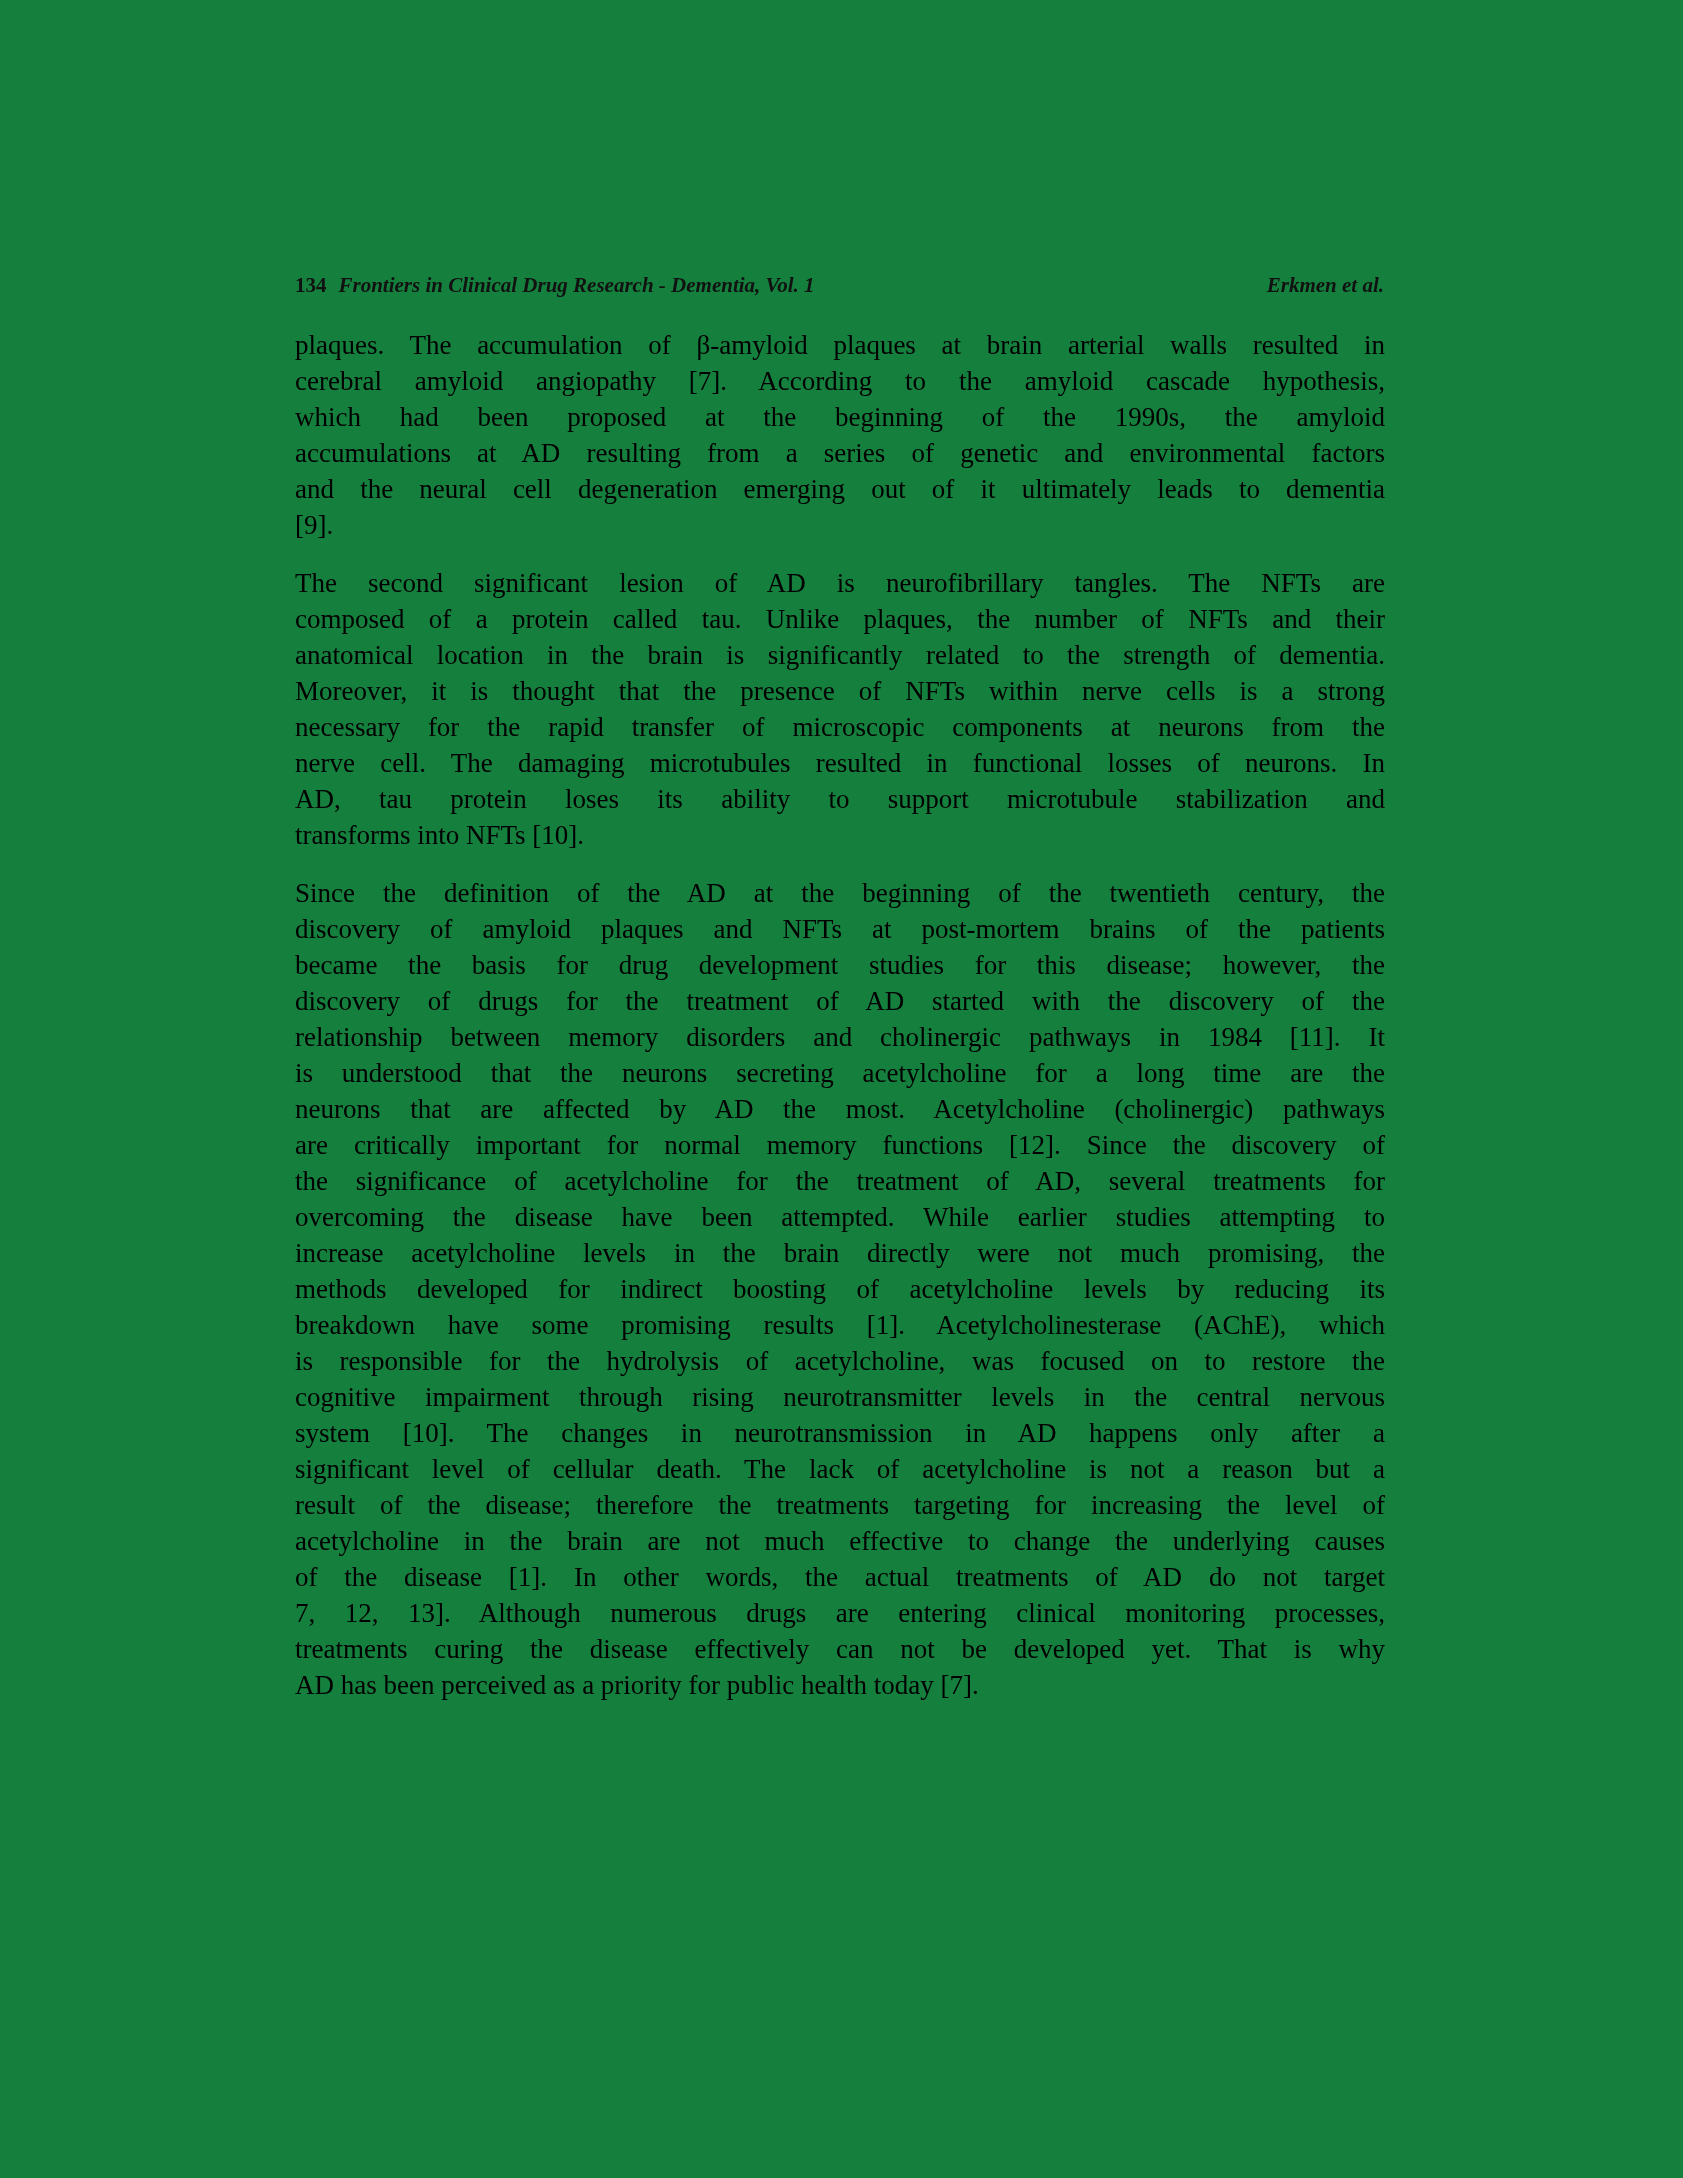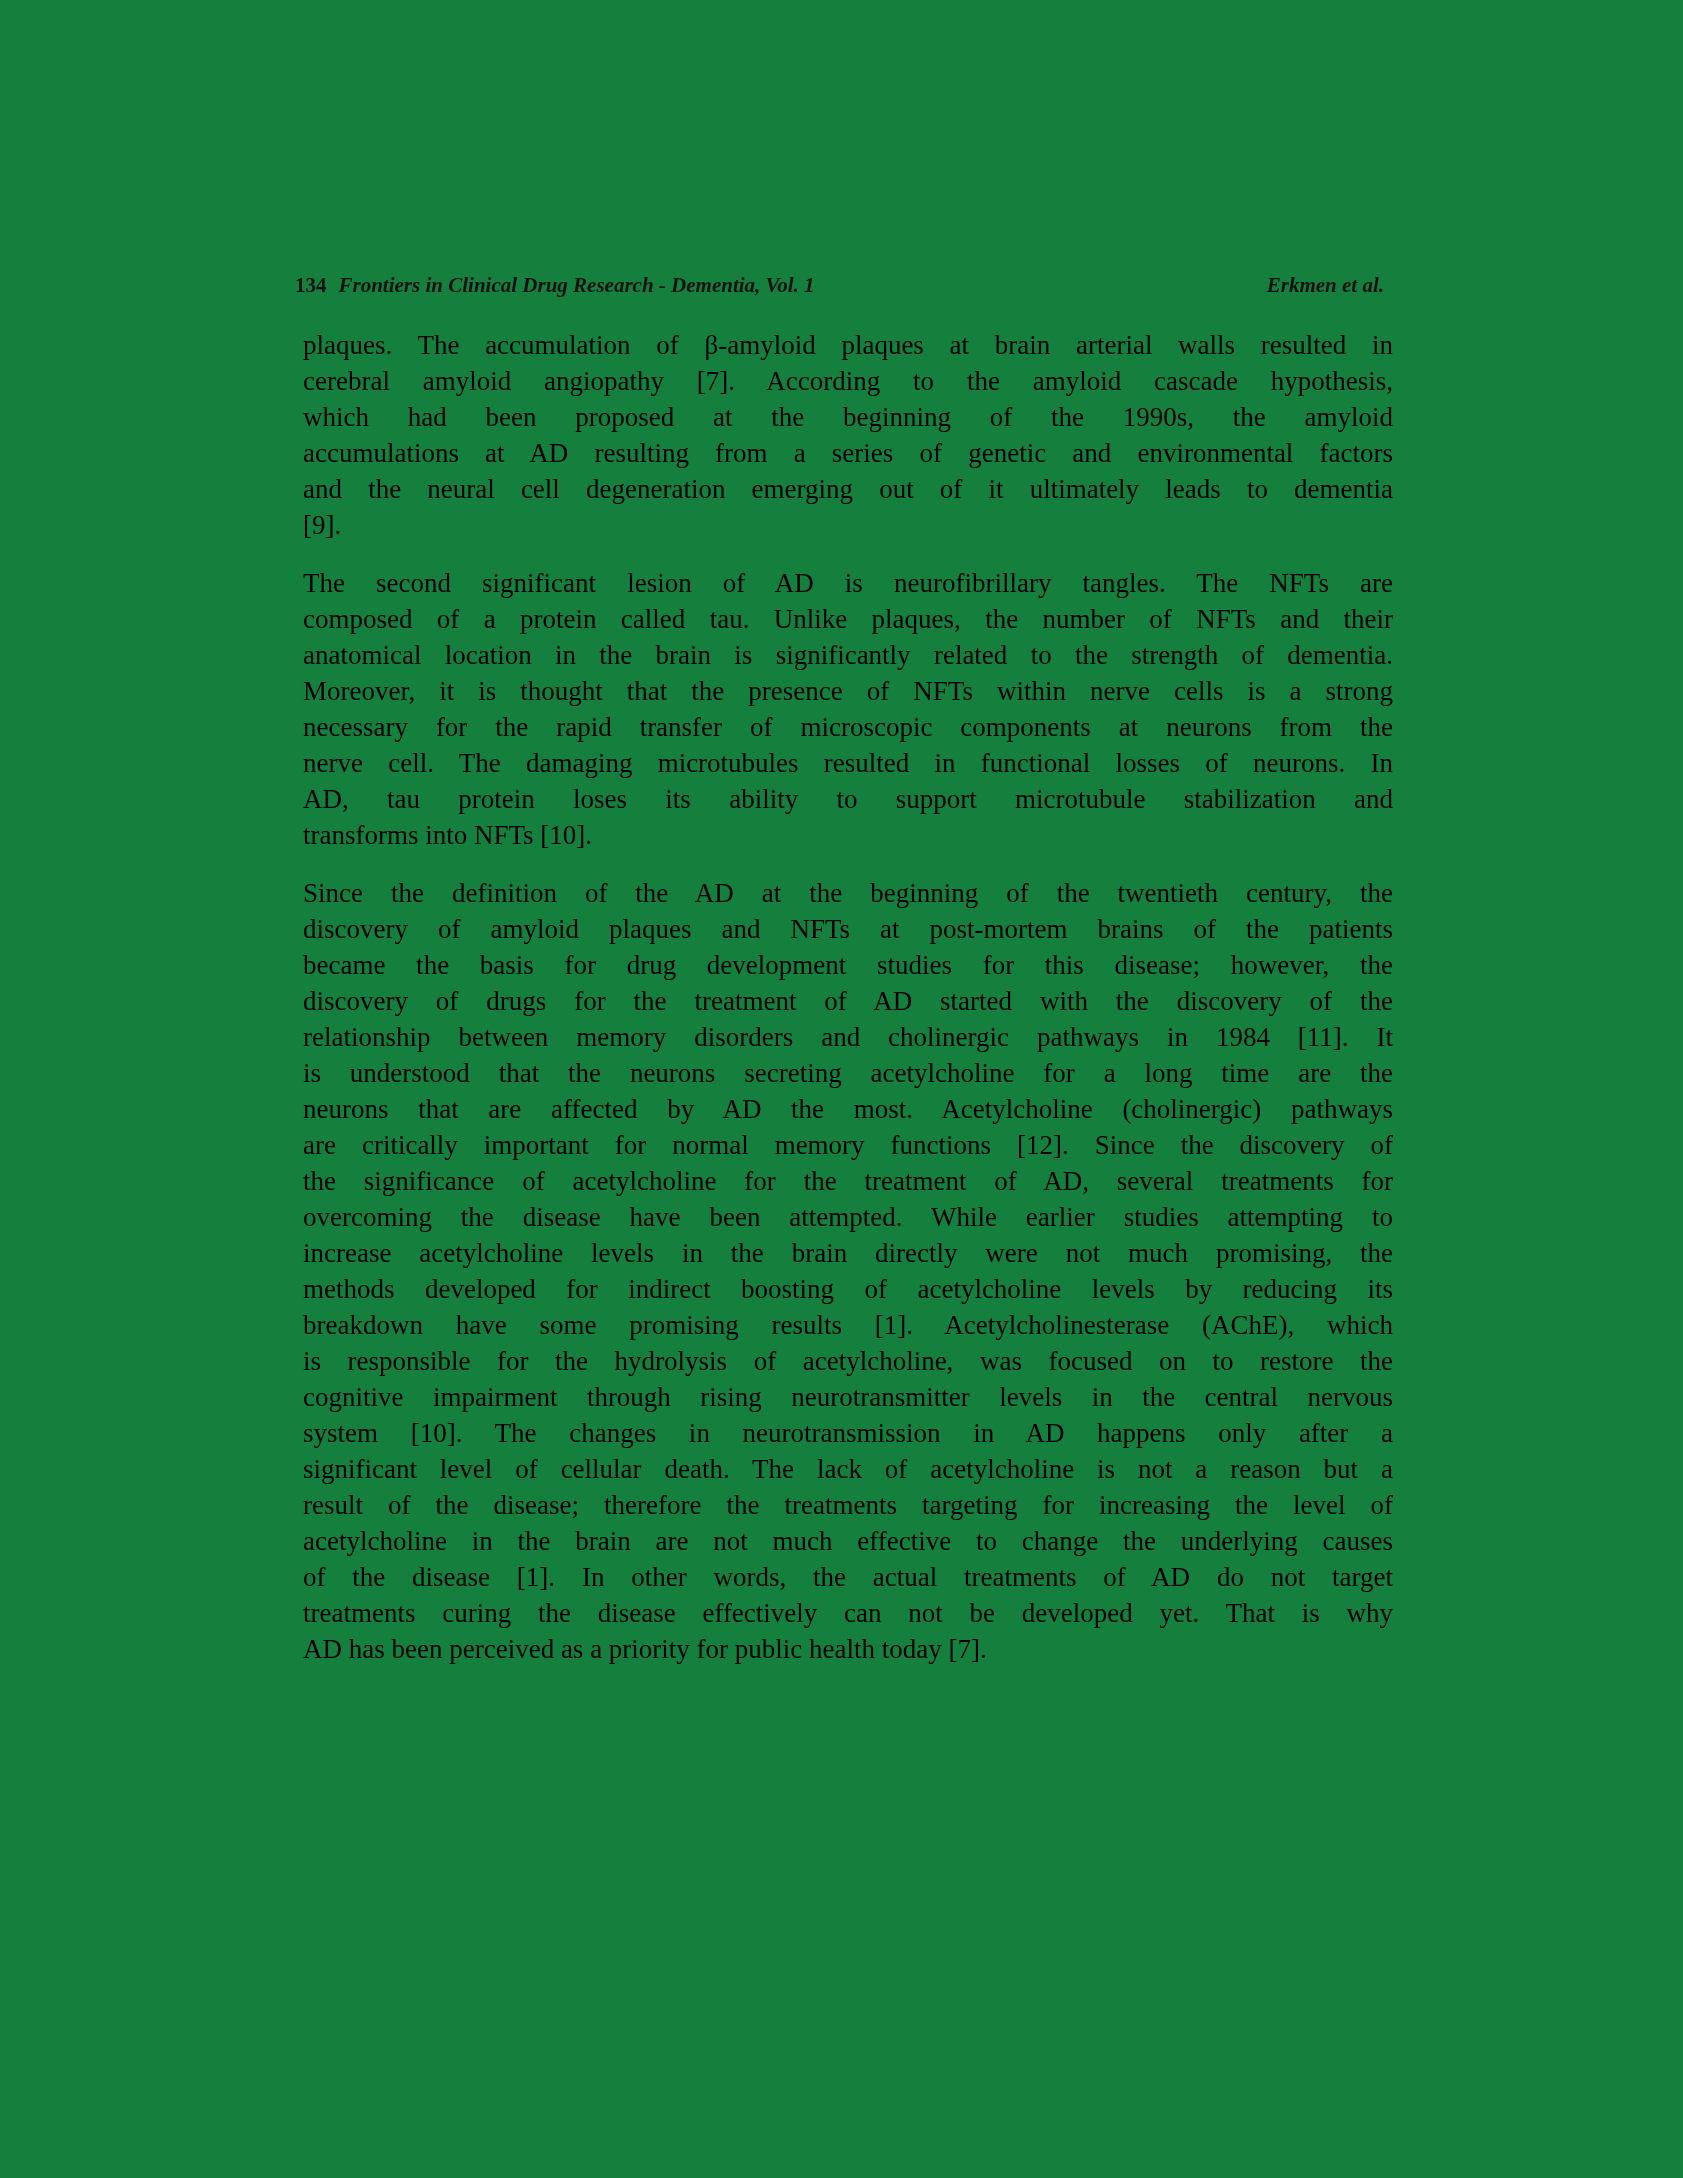--- a/index.html
+++ b/index.html
@@ -8,21 +8,21 @@
   .running-header {
     position: absolute; left: 295px; top: 273px; width: 1089px; height: 30px;
     font-family: "Liberation Serif", "DejaVu Serif", serif;
     font-size: 21px; color: #111; display: flex; justify-content: space-between; align-items: baseline;
   }
   .running-header .left { display: flex; gap: 12px; align-items: baseline; }
   .page-number { font-weight: bold; }
   .journal-title { font-style: italic; font-weight: bold; }
   .authors { font-style: italic; font-weight: bold; text-align: center; }
   .body-text {
-    position: absolute; left: 303px; top: 327px; width: 1090px;
+    position: absolute; left: 295px; top: 327px; width: 1090px;
     font-family: "Liberation Serif", "DejaVu Serif", serif;
     font-size: 27px; line-height: 36px; color: #000;
   }
   .body-text p {
     margin: 0 0 22px 0; text-align: justify; text-align-last: left;
     hyphens: none;
   }
   .line { display: block; text-align: justify; text-align-last: justify; white-space: normal; }
   .line.last { text-align-last: left; }
 </style>
@@ -71,18 +71,19 @@
       <span class="line">increase acetylcholine levels in the brain directly were not much promising, the</span>
       <span class="line">methods developed for indirect boosting of acetylcholine levels by reducing its</span>
       <span class="line">breakdown have some promising results [1]. Acetylcholinesterase (AChE), which</span>
       <span class="line">is responsible for the hydrolysis of acetylcholine, was focused on to restore the</span>
       <span class="line">cognitive impairment through rising neurotransmitter levels in the central nervous</span>
       <span class="line">system [10]. The changes in neurotransmission in AD happens only after a</span>
       <span class="line">significant level of cellular death. The lack of acetylcholine is not a reason but a</span>
       <span class="line">result of the disease; therefore the treatments targeting for increasing the level of</span>
       <span class="line">acetylcholine in the brain are not much effective to change the underlying causes</span>
       <span class="line">of the disease [1]. In other words, the actual treatments of AD do not target</span>
+      <span class="line">7, 12, 13]. Although numerous drugs are entering clinical monitoring processes,</span>
       <span class="line">treatments curing the disease effectively can not be developed yet. That is why</span>
       <span class="line last">AD has been perceived as a priority for public health today [7].</span>
     </p>
   </div>
 </div>
 
 
 </body></html>

